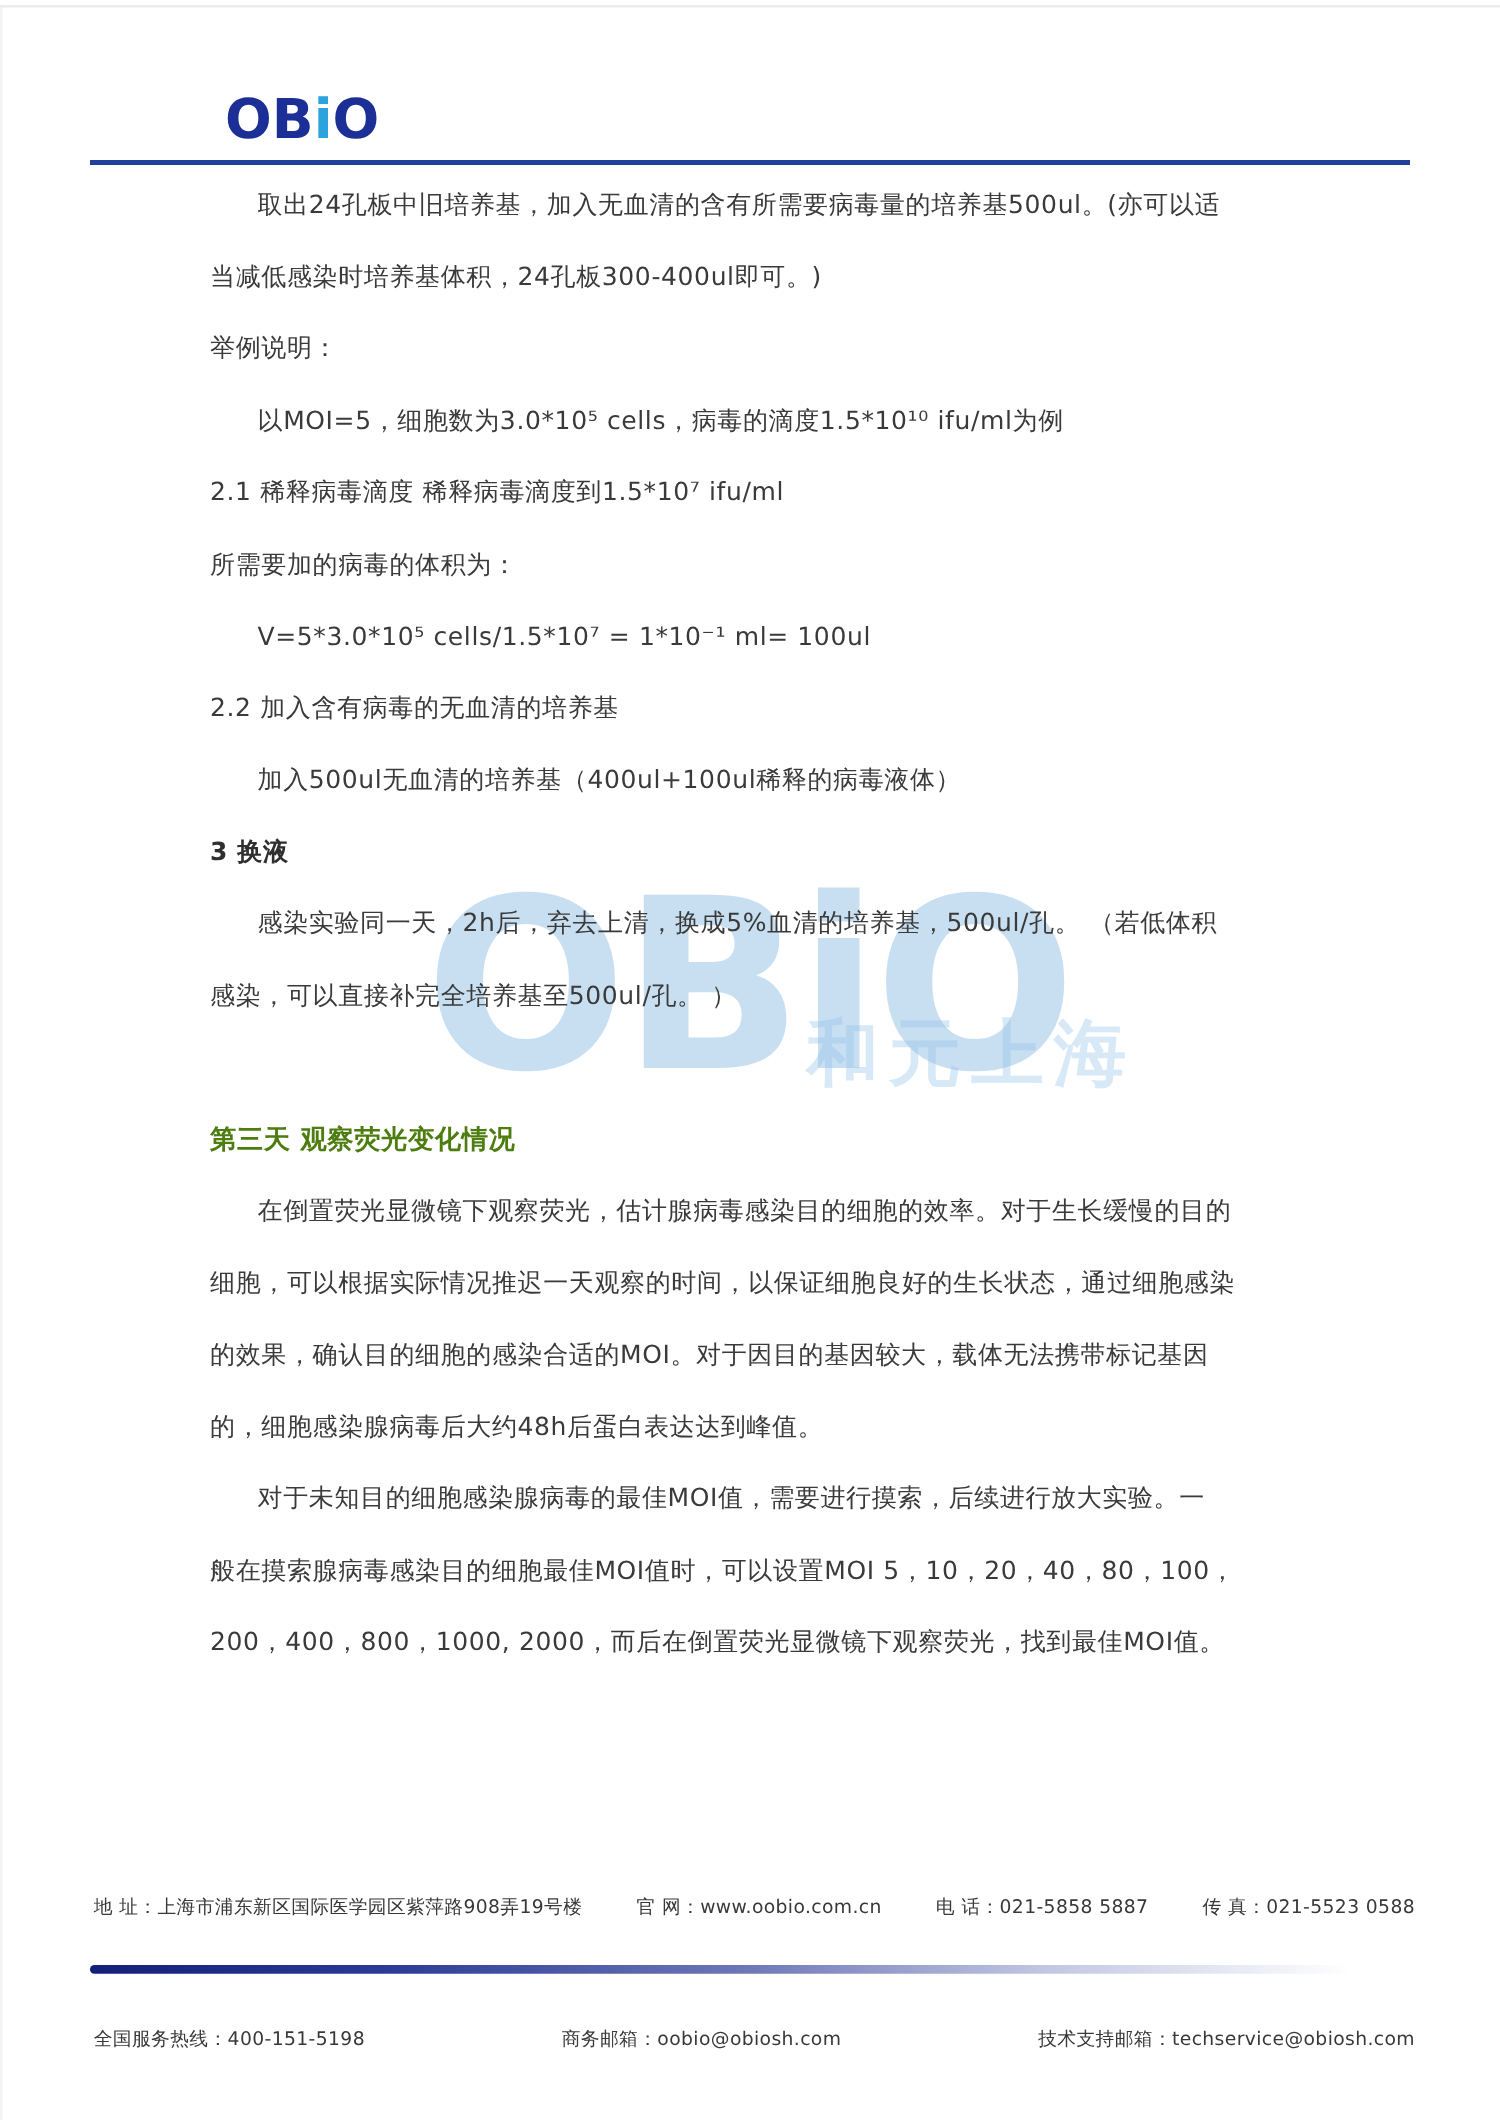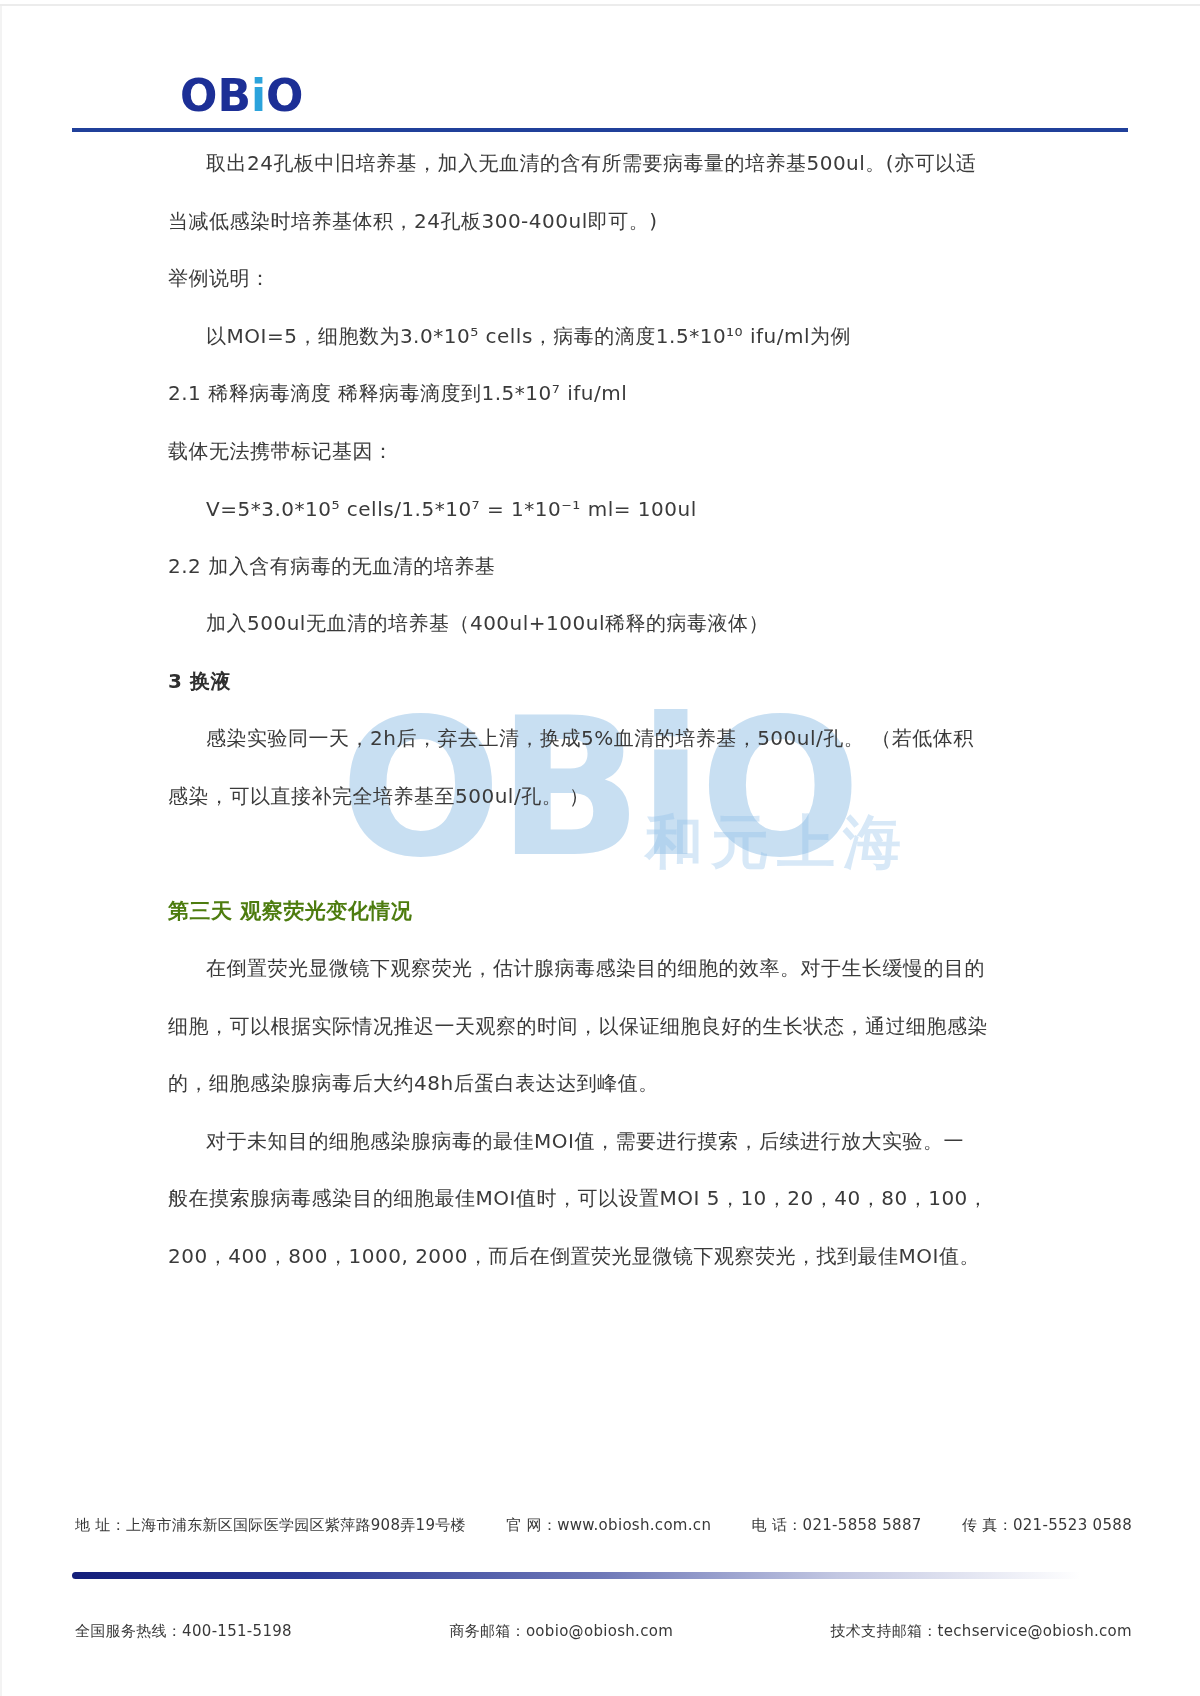--- a/index.html
+++ b/index.html
@@ -82,41 +82,42 @@
     <div class="wm-latin">OBiO</div>
     <div class="wm-cn">和元上海</div>
   </div>
 
   <div class="content">
       <div class="line indent">取出24孔板中旧培养基，加入无血清的含有所需要病毒量的培养基500ul。(亦可以适</div>
       <div class="line">当减低感染时培养基体积，24孔板300-400ul即可。)</div>
       <div class="line">举例说明：</div>
       <div class="line indent">以MOI=5，细胞数为3.0*10⁵ cells，病毒的滴度1.5*10¹⁰ ifu/ml为例</div>
       <div class="line">2.1 稀释病毒滴度  稀释病毒滴度到1.5*10⁷ ifu/ml</div>
-      <div class="line">载体无法携带标记基因：</div>
+      <div class="line">所需要加的病毒的体积为：</div>
       <div class="line indent">V=5*3.0*10⁵ cells/1.5*10⁷ = 1*10⁻¹ ml= 100ul</div>
       <div class="line">2.2 加入含有病毒的无血清的培养基</div>
       <div class="line indent">加入500ul无血清的培养基（400ul+100ul稀释的病毒液体）</div>
       <div class="line bold">3 换液</div>
       <div class="line indent">感染实验同一天，2h后，弃去上清，换成5%血清的培养基，500ul/孔。  （若低体积</div>
       <div class="line">感染，可以直接补完全培养基至500ul/孔。 ）</div>
       <div class="line spacer"></div>
       <div class="line heading">第三天 观察荧光变化情况</div>
       <div class="line indent">在倒置荧光显微镜下观察荧光，估计腺病毒感染目的细胞的效率。对于生长缓慢的目的</div>
       <div class="line">细胞，可以根据实际情况推迟一天观察的时间，以保证细胞良好的生长状态，通过细胞感染</div>
+      <div class="line">的效果，确认目的细胞的感染合适的MOI。对于因目的基因较大，载体无法携带标记基因</div>
       <div class="line">的，细胞感染腺病毒后大约48h后蛋白表达达到峰值。</div>
       <div class="line indent">对于未知目的细胞感染腺病毒的最佳MOI值，需要进行摸索，后续进行放大实验。一</div>
       <div class="line">般在摸索腺病毒感染目的细胞最佳MOI值时，可以设置MOI 5，10，20，40，80，100，</div>
       <div class="line">200，400，800，1000, 2000，而后在倒置荧光显微镜下观察荧光，找到最佳MOI值。</div>
     </div>
 
   <div class="footer-rule"></div>
   <div class="footer-row footer-row-1">
       <span>地 址：上海市浦东新区国际医学园区紫萍路908弄19号楼</span>
-      <span>官 网：www.obiosh.com.cn</span>
+      <span>官 网：www.oobio.com.cn</span>
       <span>电 话：021-5858 5887</span>
       <span>传 真：021-5523 0588</span>
     </div>
   <div class="footer-row footer-row-2">
       <span>全国服务热线：400-151-5198</span>
       <span>商务邮箱：oobio@obiosh.com</span>
       <span>技术支持邮箱：techservice@obiosh.com</span>
     </div>
 
 </div>

